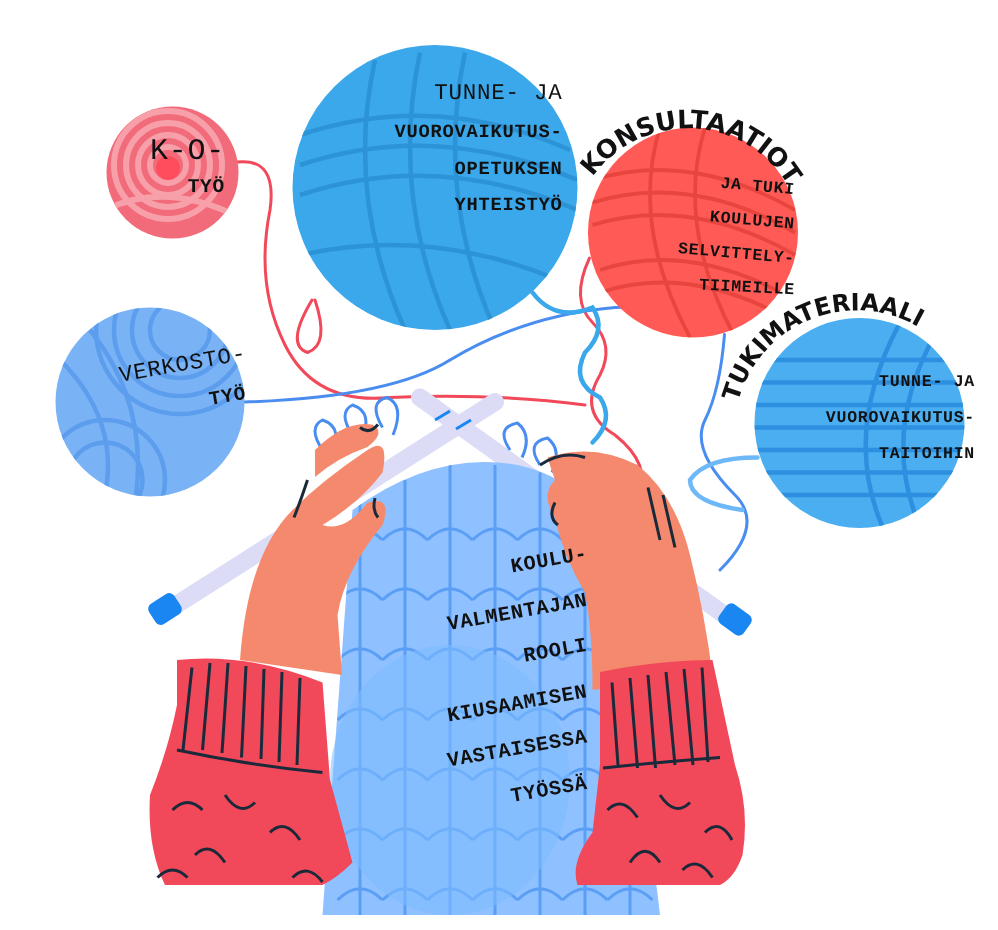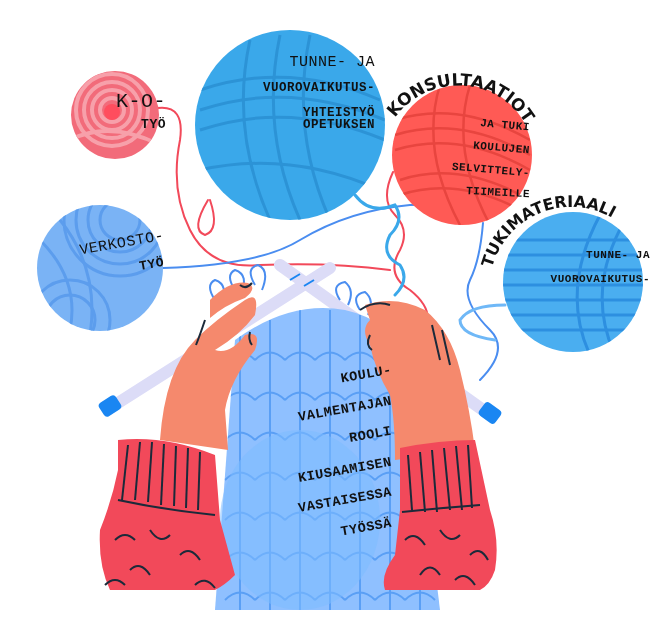--- a/index.html
+++ b/index.html
@@ -207,47 +207,48 @@
   <text font-family="DejaVu Sans, sans-serif" font-weight="bold" font-size="17" fill="#111">
     <textPath href="#arcKons" startOffset="0">KONSULTAATIOT</textPath>
   </text>
   <path id="arcTuki" d="M492 268 A82 82 0 0 1 648 260" fill="none"></path>
   <text font-family="DejaVu Sans, sans-serif" font-weight="bold" font-size="16" fill="#111">
     <textPath href="#arcTuki" startOffset="0">TUKIMATERIAALI</textPath>
   </text>
 </svg>
 </div>
 
-<div class="lbl" style="left:96px;top:92px;width:70px;">
+<div class="lbl" style="left:80px;top:92px;width:70px;">
   <span class="line" style="font-size:20px;font-weight:normal;margin-bottom:6px;">K-O-</span>
   <span class="line" style="font-size:13px;">TYÖ</span>
 </div>
 
 <div class="lbl" style="left:210px;top:55px;width:165px;font-size:12.5px;">
   <span class="line" style="font-size:15px;font-weight:normal;margin-bottom:12px;">TUNNE- JA</span>
   <span class="line" style="margin-bottom:12px;">VUOROVAIKUTUS-</span>
+  <span class="line" style="margin-bottom:12px;">OPETUKSEN</span>
   <span class="line">YHTEISTYÖ</span>
-  <span class="line" style="margin-bottom:12px;">OPETUKSEN</span>
 </div>
 
 <div class="lbl" style="left:405px;top:117px;width:125px;font-size:11px;">
   <span class="line" style="margin-bottom:12px;transform:rotate(5deg);">JA TUKI</span>
   <span class="line" style="margin-bottom:12px;transform:rotate(5deg);">KOULUJEN</span>
   <span class="line" style="margin-bottom:12px;transform:rotate(5deg);">SELVITTELY-</span>
   <span class="line" style="transform:rotate(3deg);">TIIMEILLE</span>
 </div>
 
 <div class="lbl" style="left:35px;top:240px;width:130px;">
   <span class="line" style="font-size:15px;font-weight:normal;transform:rotate(-10deg);margin-bottom:12px;">VERKOSTO-</span>
   <span class="line" style="font-size:13px;transform:rotate(-10deg);">TYÖ</span>
 </div>
 
 <div class="lbl" style="left:495px;top:250px;width:155px;font-size:11px;">
   <span class="line" style="margin-bottom:13px;">TUNNE- JA</span>
   <span class="line" style="margin-bottom:13px;">VUOROVAIKUTUS-</span>
+  <span class="line">TAITOIHIN</span>
 </div>
 
 <div class="lbl" style="left:228px;top:378px;width:165px;font-size:13.5px;">
   <span class="line" style="transform:rotate(-10deg);margin-bottom:17px;">KOULU-</span>
   <span class="line" style="transform:rotate(-10deg);margin-bottom:17px;">VALMENTAJAN</span>
   <span class="line" style="transform:rotate(-10deg);margin-bottom:17px;">ROOLI</span>
   <span class="line" style="transform:rotate(-10deg);margin-bottom:17px;">KIUSAAMISEN</span>
   <span class="line" style="transform:rotate(-10deg);margin-bottom:17px;">VASTAISESSA</span>
   <span class="line" style="transform:rotate(-10deg);">TYÖSSÄ</span>
 </div>

